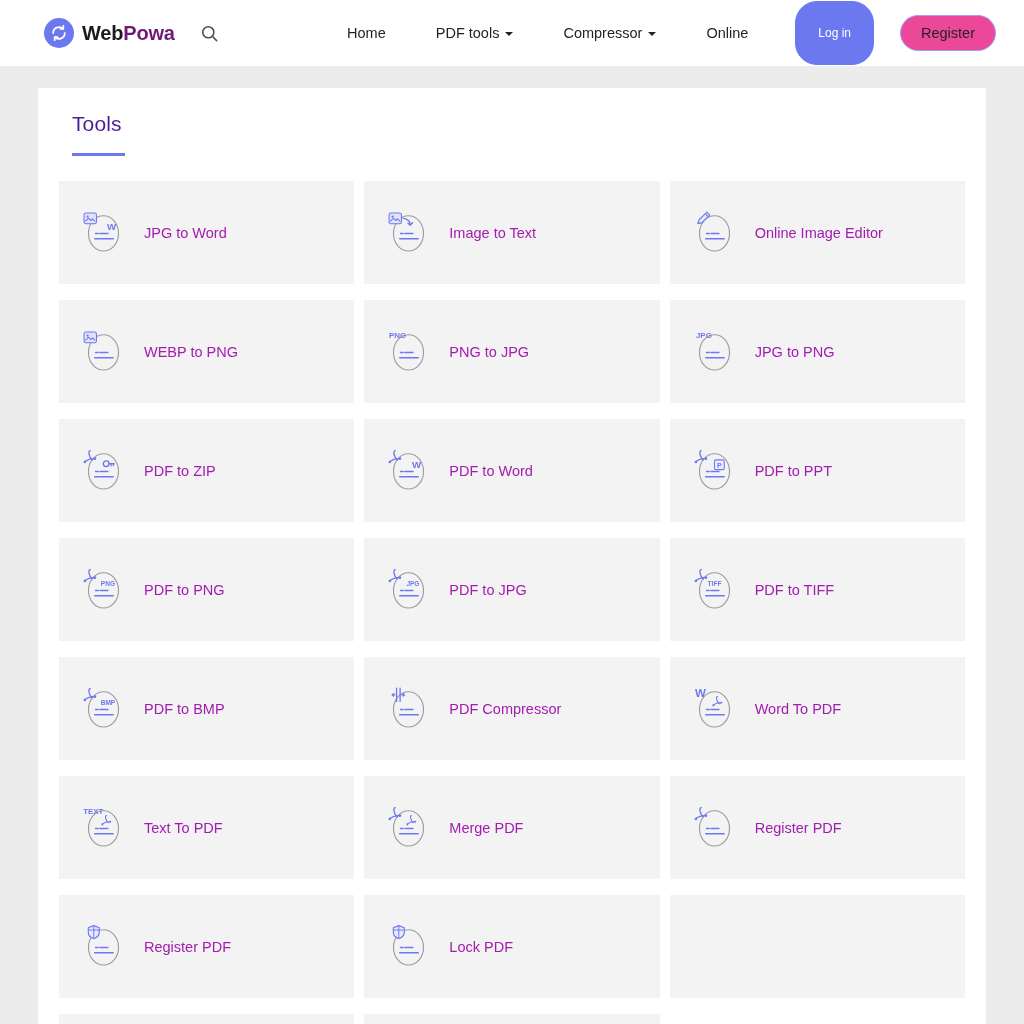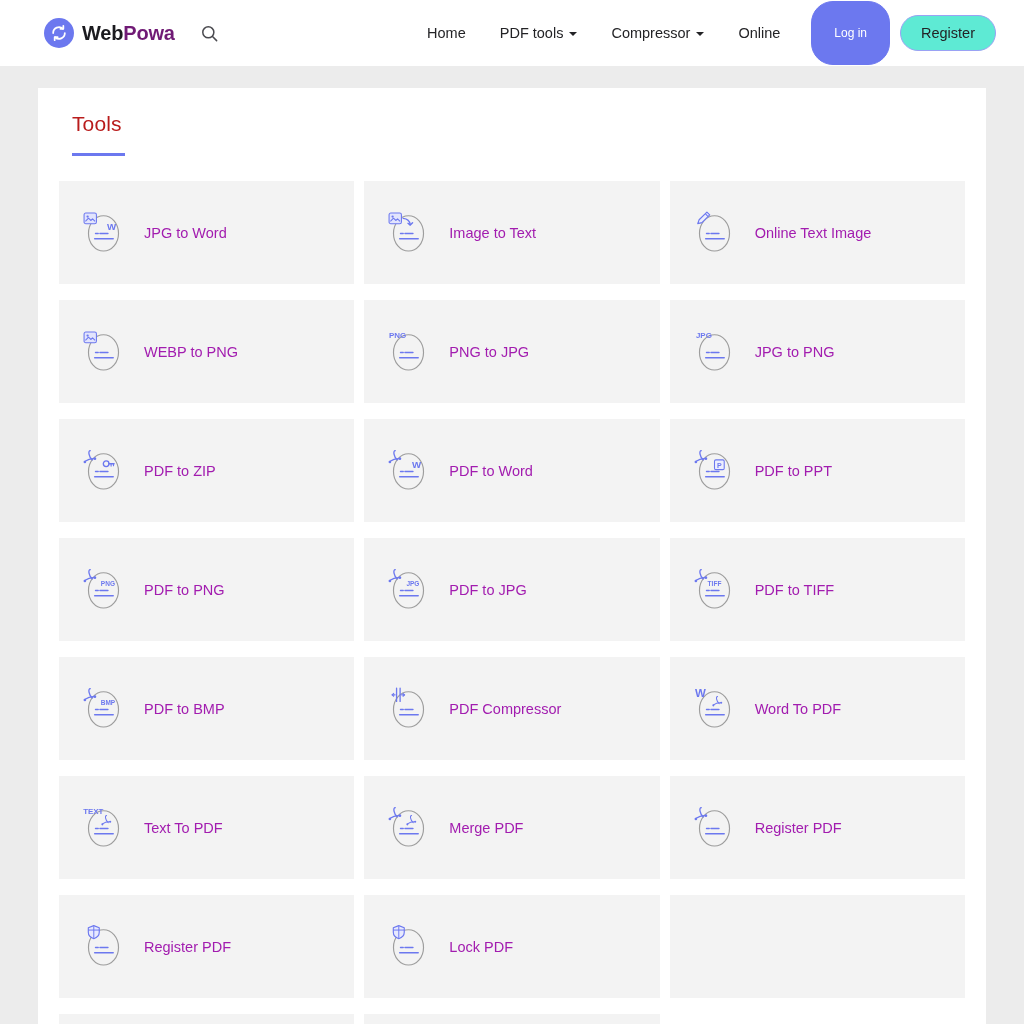--- a/index.html
+++ b/index.html
@@ -35,21 +35,21 @@
     margin-left: 22px;
     width: 26px; height: 26px;
     display: flex; align-items: center; justify-content: center;
     cursor: pointer;
   }
 
   .nav-right {
     margin-left: auto;
     display: flex;
     align-items: center;
-    gap: 0px;
+    gap: 16px;
   }
   .nav-link {
     font-size: 14.5px;
     color: #232326;
     padding: 8px 17px;
     cursor: pointer;
     white-space: nowrap;
     display: flex; align-items: center; gap: 6px;
   }
   .caret {
@@ -64,21 +64,21 @@
     background: #6c78ef;
     color: #ffffff;
     font-size: 12px;
     border: 1px solid #6c78ef;
     border-radius: 22px;
     padding: 24px 22px;
     margin-left: 14px;
     cursor: pointer;
   }
   .btn-register {
-    background: #5eead4;
+    background: #ec4899;
     color: #232326;
     font-size: 14.5px;
     border: 1px solid #9aa2f4;
     border-radius: 22px;
     padding: 9px 20px;
     margin-left: 10px;
     cursor: pointer;
   }
 
   
@@ -88,21 +88,21 @@
   }
   .panel {
     background: #ffffff;
     width: 948px;
     min-height: 940px;
     padding: 0 20px 30px 20px;
   }
   .panel-head { padding: 24px 0 0 14px; }
   .panel-title {
     font-size: 21px;
-    color: #b91c1c;
+    color: #4c1d95;
     font-weight: normal;
     letter-spacing: 0.1px;
   }
   .title-rule {
     width: 53px; height: 3px;
     background: #6c78ef;
     margin-top: 17px;
   }
 
   .grid {
@@ -229,21 +229,21 @@
         <div class="tool-card">
           <div class="tool-icon"><svg width="53" height="53" viewBox="0 0 60 60" fill="none">
               <ellipse cx="30" cy="31" rx="17" ry="20" fill="none" stroke="#9d9d9d" stroke-width="1.3"></ellipse>
               <g transform="translate(10,6) rotate(0)">
       <path d="M1 14 L2.6 9.6 L11.4 0.9 L14.6 4.1 L5.8 12.8 Z" fill="#eceefe" stroke="#6c78ef" stroke-width="1.3" stroke-linejoin="round"></path>
       <path d="M9.6 2.7 L12.8 5.9" stroke="#6c78ef" stroke-width="1.2"></path>
     </g>
               <path d="M21 31 h3 M26 31 h9" stroke="#6c78ef" stroke-width="1.7" stroke-linecap="round"></path>
           <path d="M20 37 h21" stroke="#6c78ef" stroke-width="1.7" stroke-linecap="round"></path>
             </svg></div>
-     <div class="tool-label">Online Text Image</div>
+     <div class="tool-label">Online Image Editor</div>
         </div>
         <div class="tool-card">
           <div class="tool-icon"><svg width="53" height="53" viewBox="0 0 60 60" fill="none">
               <ellipse cx="30" cy="31" rx="17" ry="20" fill="none" stroke="#9d9d9d" stroke-width="1.3"></ellipse>
               <g transform="translate(8,8)">
       <rect x="0" y="0" width="14" height="12" rx="2" fill="#e2e4fd" stroke="#6c78ef" stroke-width="1.2"></rect>
       <circle cx="4" cy="4" r="1.3" fill="#6c78ef"></circle>
       <path d="M1.5 9.5 L5 5.8 L7.6 8.4 L9.6 6.6 L12.5 9.5" stroke="#6c78ef" stroke-width="1.2" fill="none" stroke-linejoin="round"></path>
     </g>
               <path d="M21 31 h3 M26 31 h9" stroke="#6c78ef" stroke-width="1.7" stroke-linecap="round"></path>

